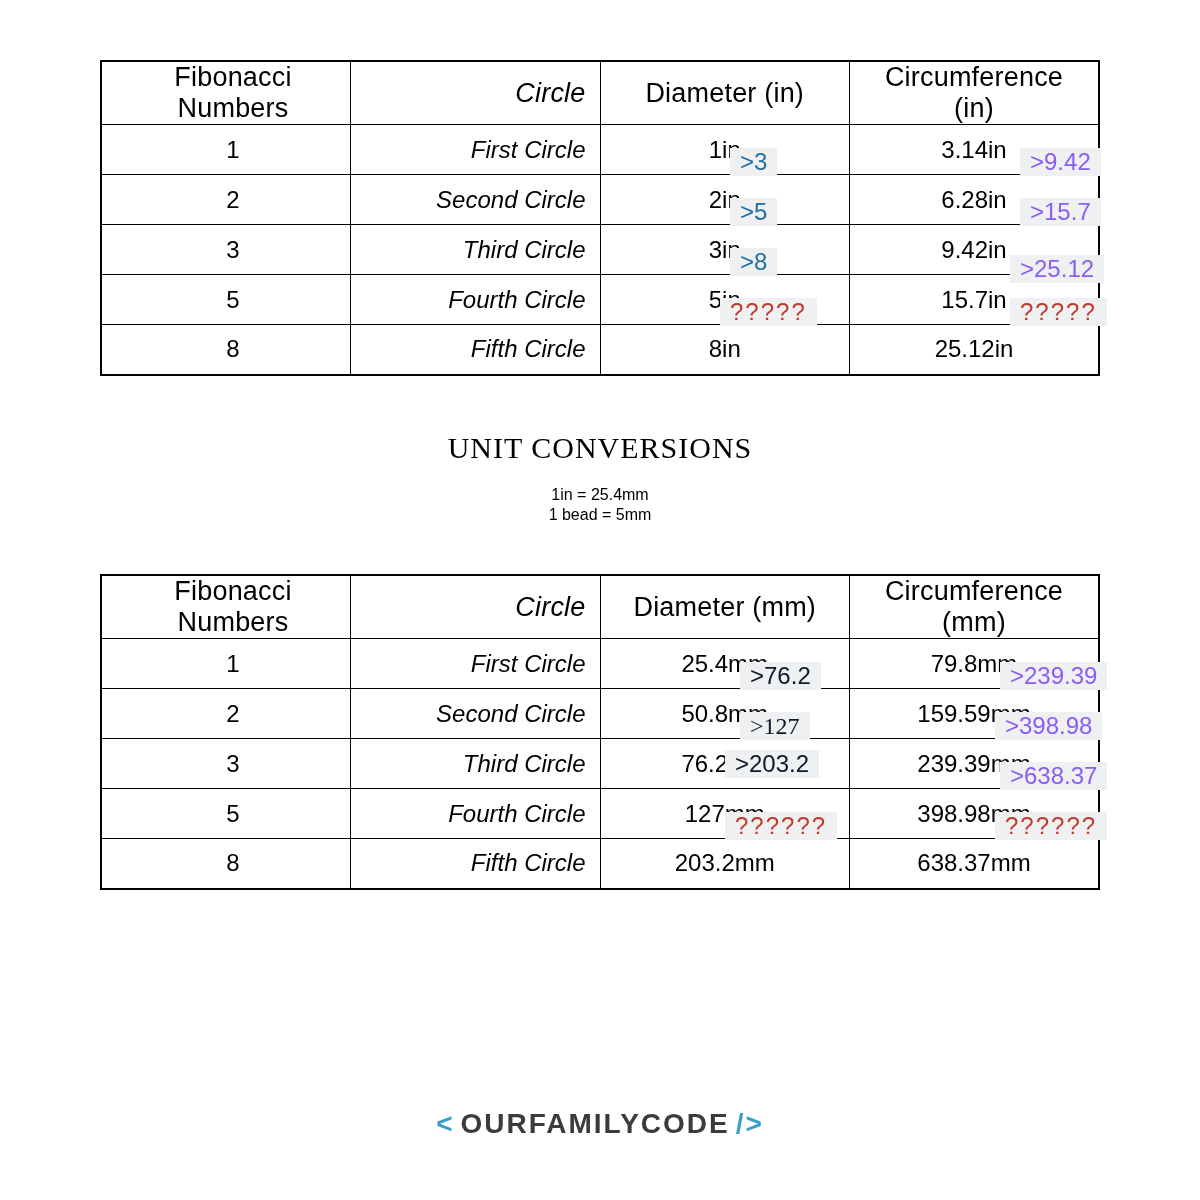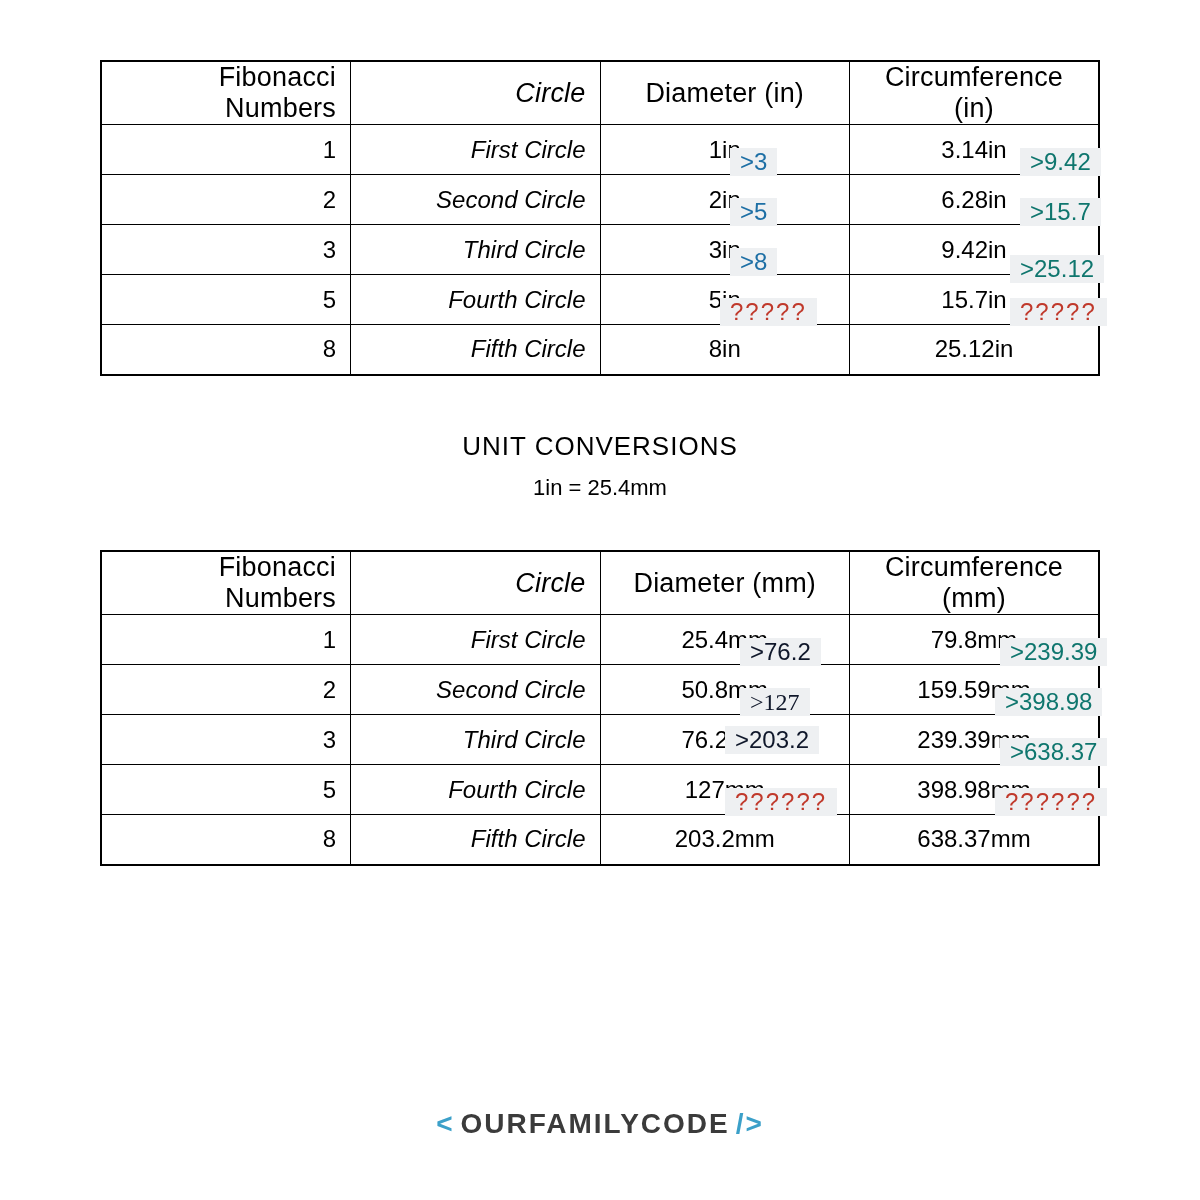--- a/index.html
+++ b/index.html
@@ -27,53 +27,53 @@
     font-weight: 300;
     vertical-align: middle;
   }
   th {
     font-size: 27px;
     text-align: center;
     font-weight: 300;
     letter-spacing: 0.2px;
   }
   td { font-size: 24px; }
-  .col-fib   { width: 25%; text-align: right; padding-left: 28px; }
+  .col-fib   { width: 25%; text-align: center; padding-left: 28px; }
   .col-circle{ width: 25%; text-align: right; padding-left: 27px; font-style: italic; }
   .col-dia   { width: 25%; text-align: center; }
   .col-circ  { width: 25%; text-align: center; }
 
   
   .anno {
     position: absolute;
     background: #eef0f2;
     font-size: 24px;
     padding: 1px 10px;
     line-height: 1.1;
     white-space: nowrap;
     font-weight: 400;
   }
   .blue  { color: #1d6fa5; }
-  .green { color: #0f766e; }
+  .green { color: #8b5cf6; }
   .red   { color: #c0392b; letter-spacing: 2px; }
   .green2{ color: #0f172a; } 
 
   .unit-block {
     text-align: center;
     margin: 55px 0 48px 0;
   }
   .unit-title {
-    font-family: Liberation Sans, sans-serif;
-    font-size: 26px;
+    font-family: Liberation Serif, serif;
+    font-size: 30px;
     letter-spacing: 1px;
     font-variant: small-caps;
     text-transform: uppercase;
-    margin-bottom: 12px;
-  }
-  .unit-line { font-size: 22px; font-weight: 300; line-height: 1.3; }
+    margin-bottom: 20px;
+  }
+  .unit-line { font-size: 16px; font-weight: 300; line-height: 1.3; }
 
   .logo {
     position: absolute;
     left: 0; right: 0;
     bottom: 60px;
     text-align: center;
     font-family: "Arial Black", Impact, sans-serif;
     font-weight: 900;
     font-size: 28px;
     letter-spacing: 2px;
@@ -133,20 +133,21 @@
 
   <span class="anno green" style="top:88px;  left:920px;">&gt;9.42</span>
   <span class="anno green" style="top:138px; left:920px;">&gt;15.7</span>
   <span class="anno green" style="top:195px; left:910px;">&gt;25.12</span>
   <span class="anno red" style="top:238px; left:910px;">?????</span>
 </div>
 
 <div class="unit-block">
   <div class="unit-title">Unit Conversions</div>
   <div class="unit-line">1in = 25.4mm</div>
+  <div class="unit-line">1 bead = 5mm</div>
 </div>
 
 <div class="table-wrap">
   <table>
     <tbody>
         <tr>
       <th class="col-fib">Fibonacci Numbers</th>
       <th class="col-circle">Circle</th>
       <th class="col-dia">Diameter (mm)</th>
       <th class="col-circ">Circumference (mm)</th>

